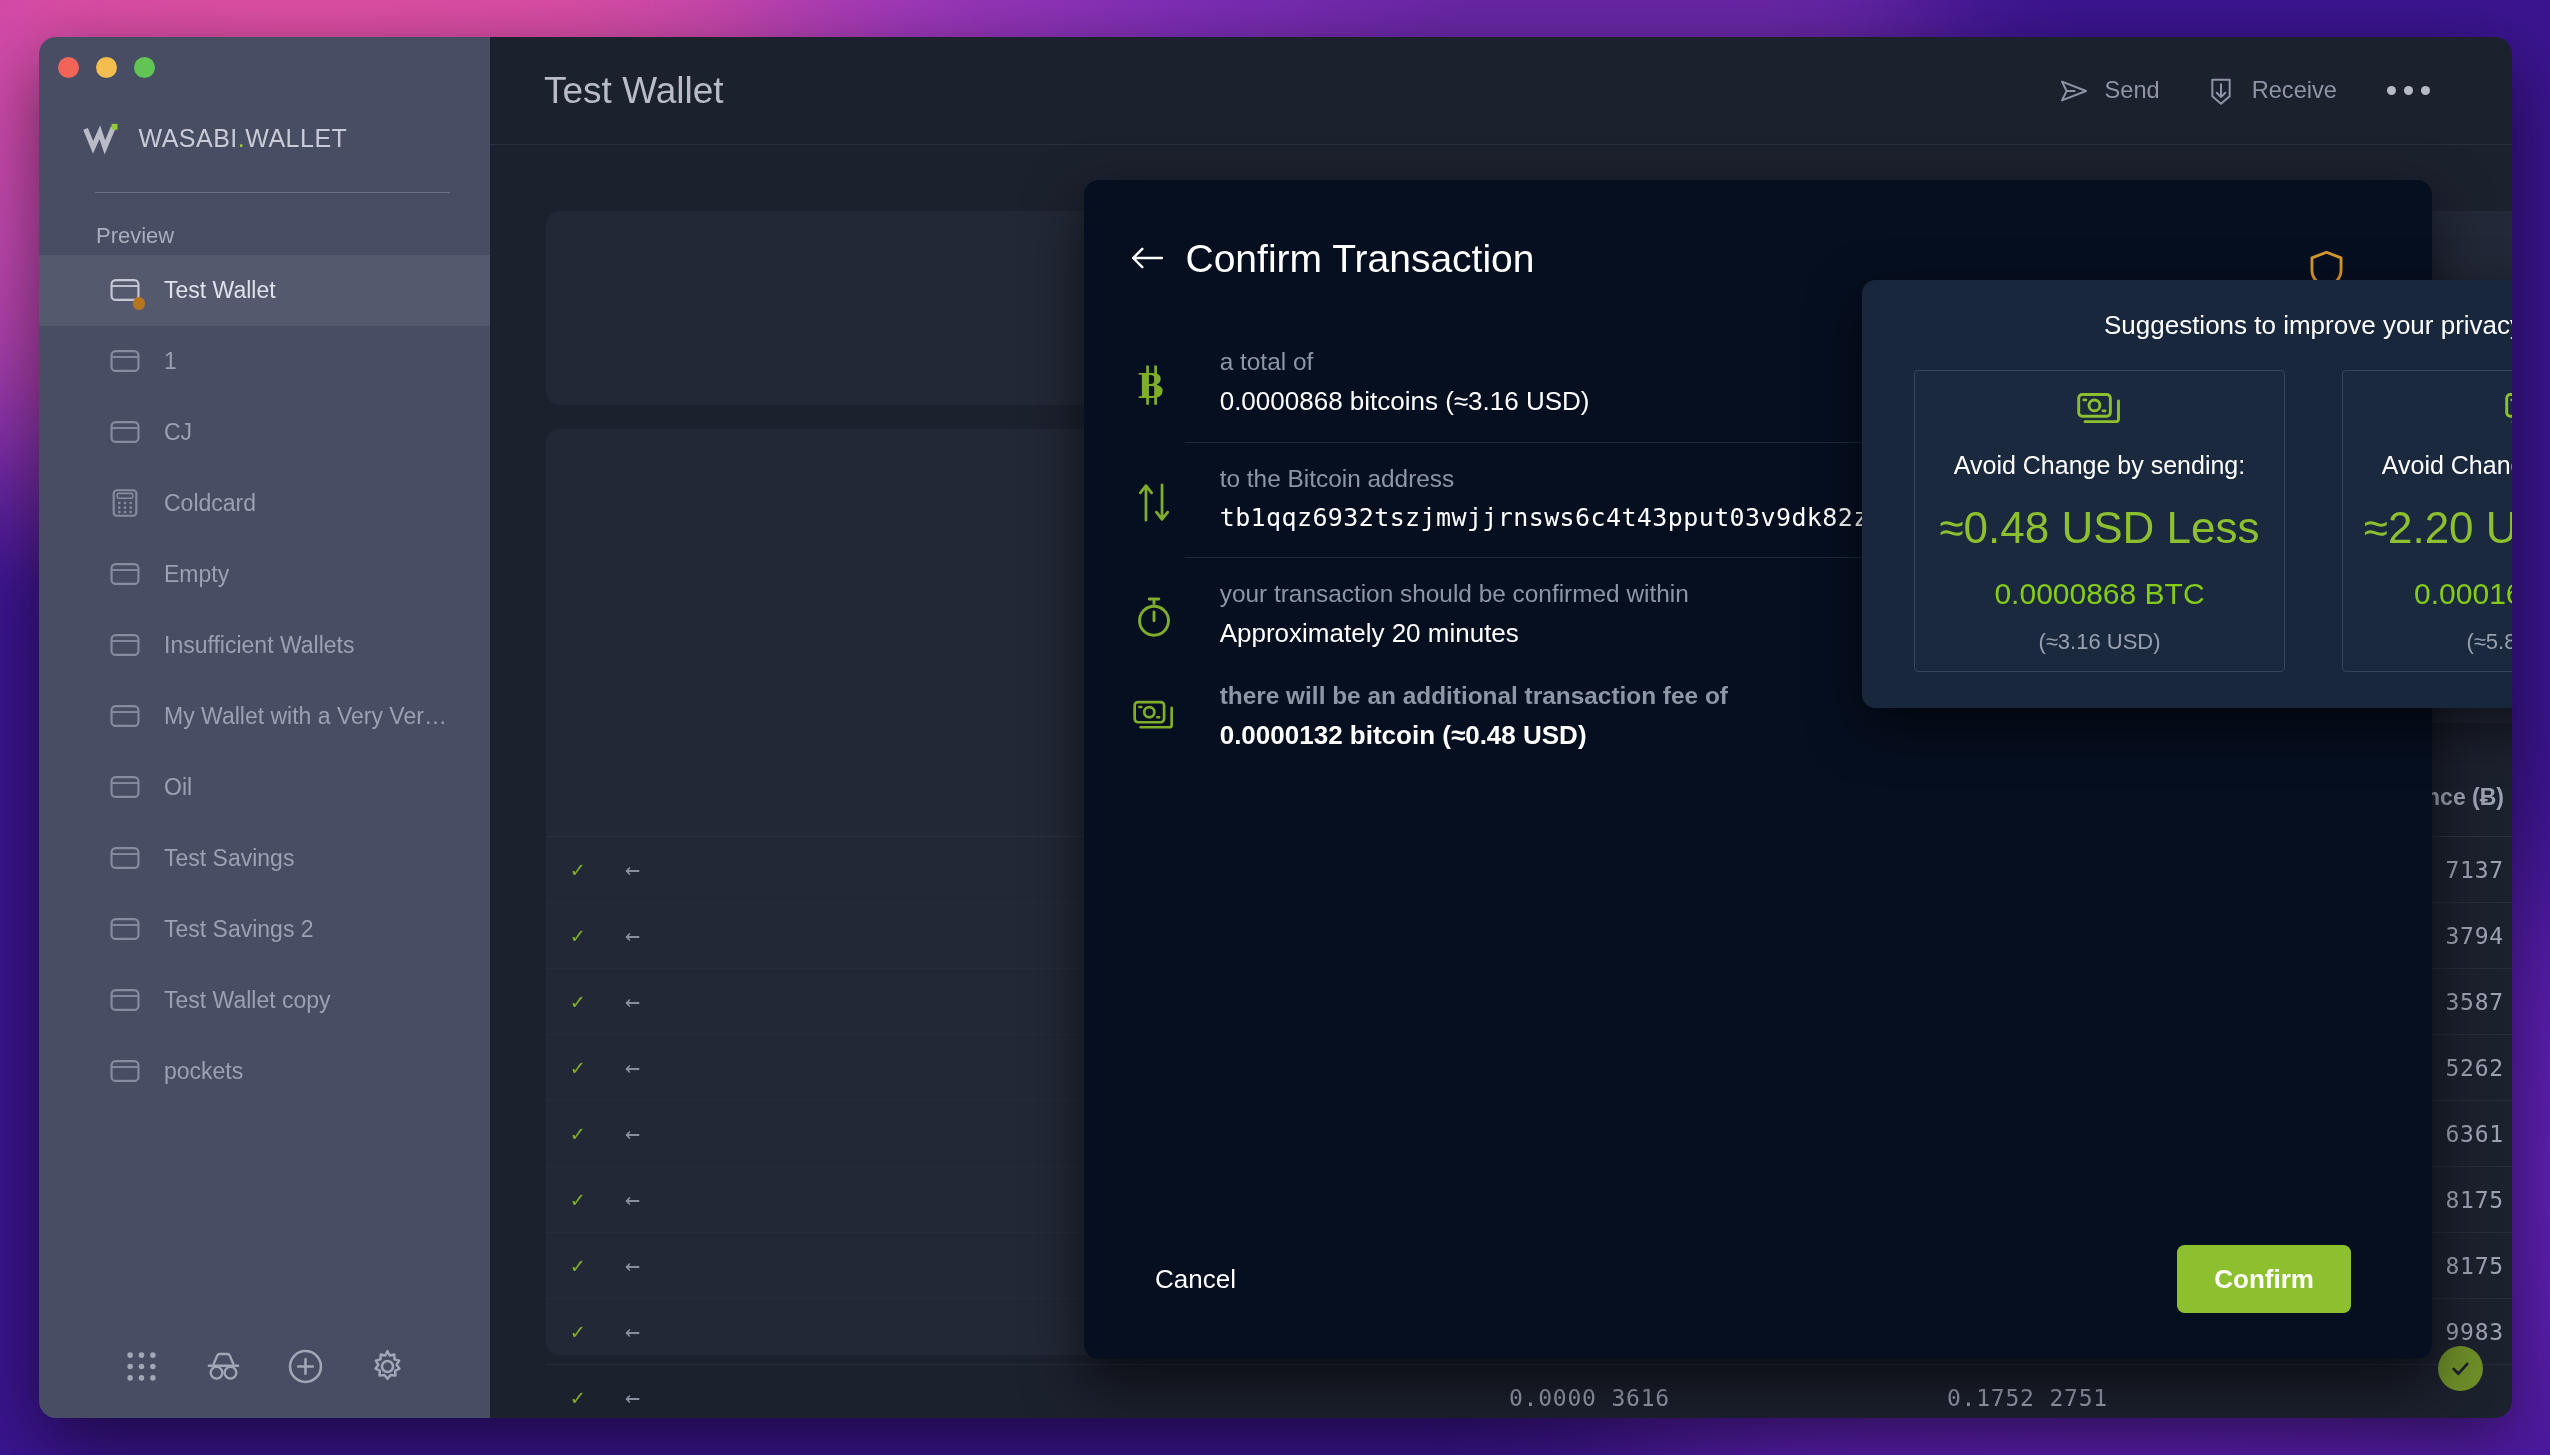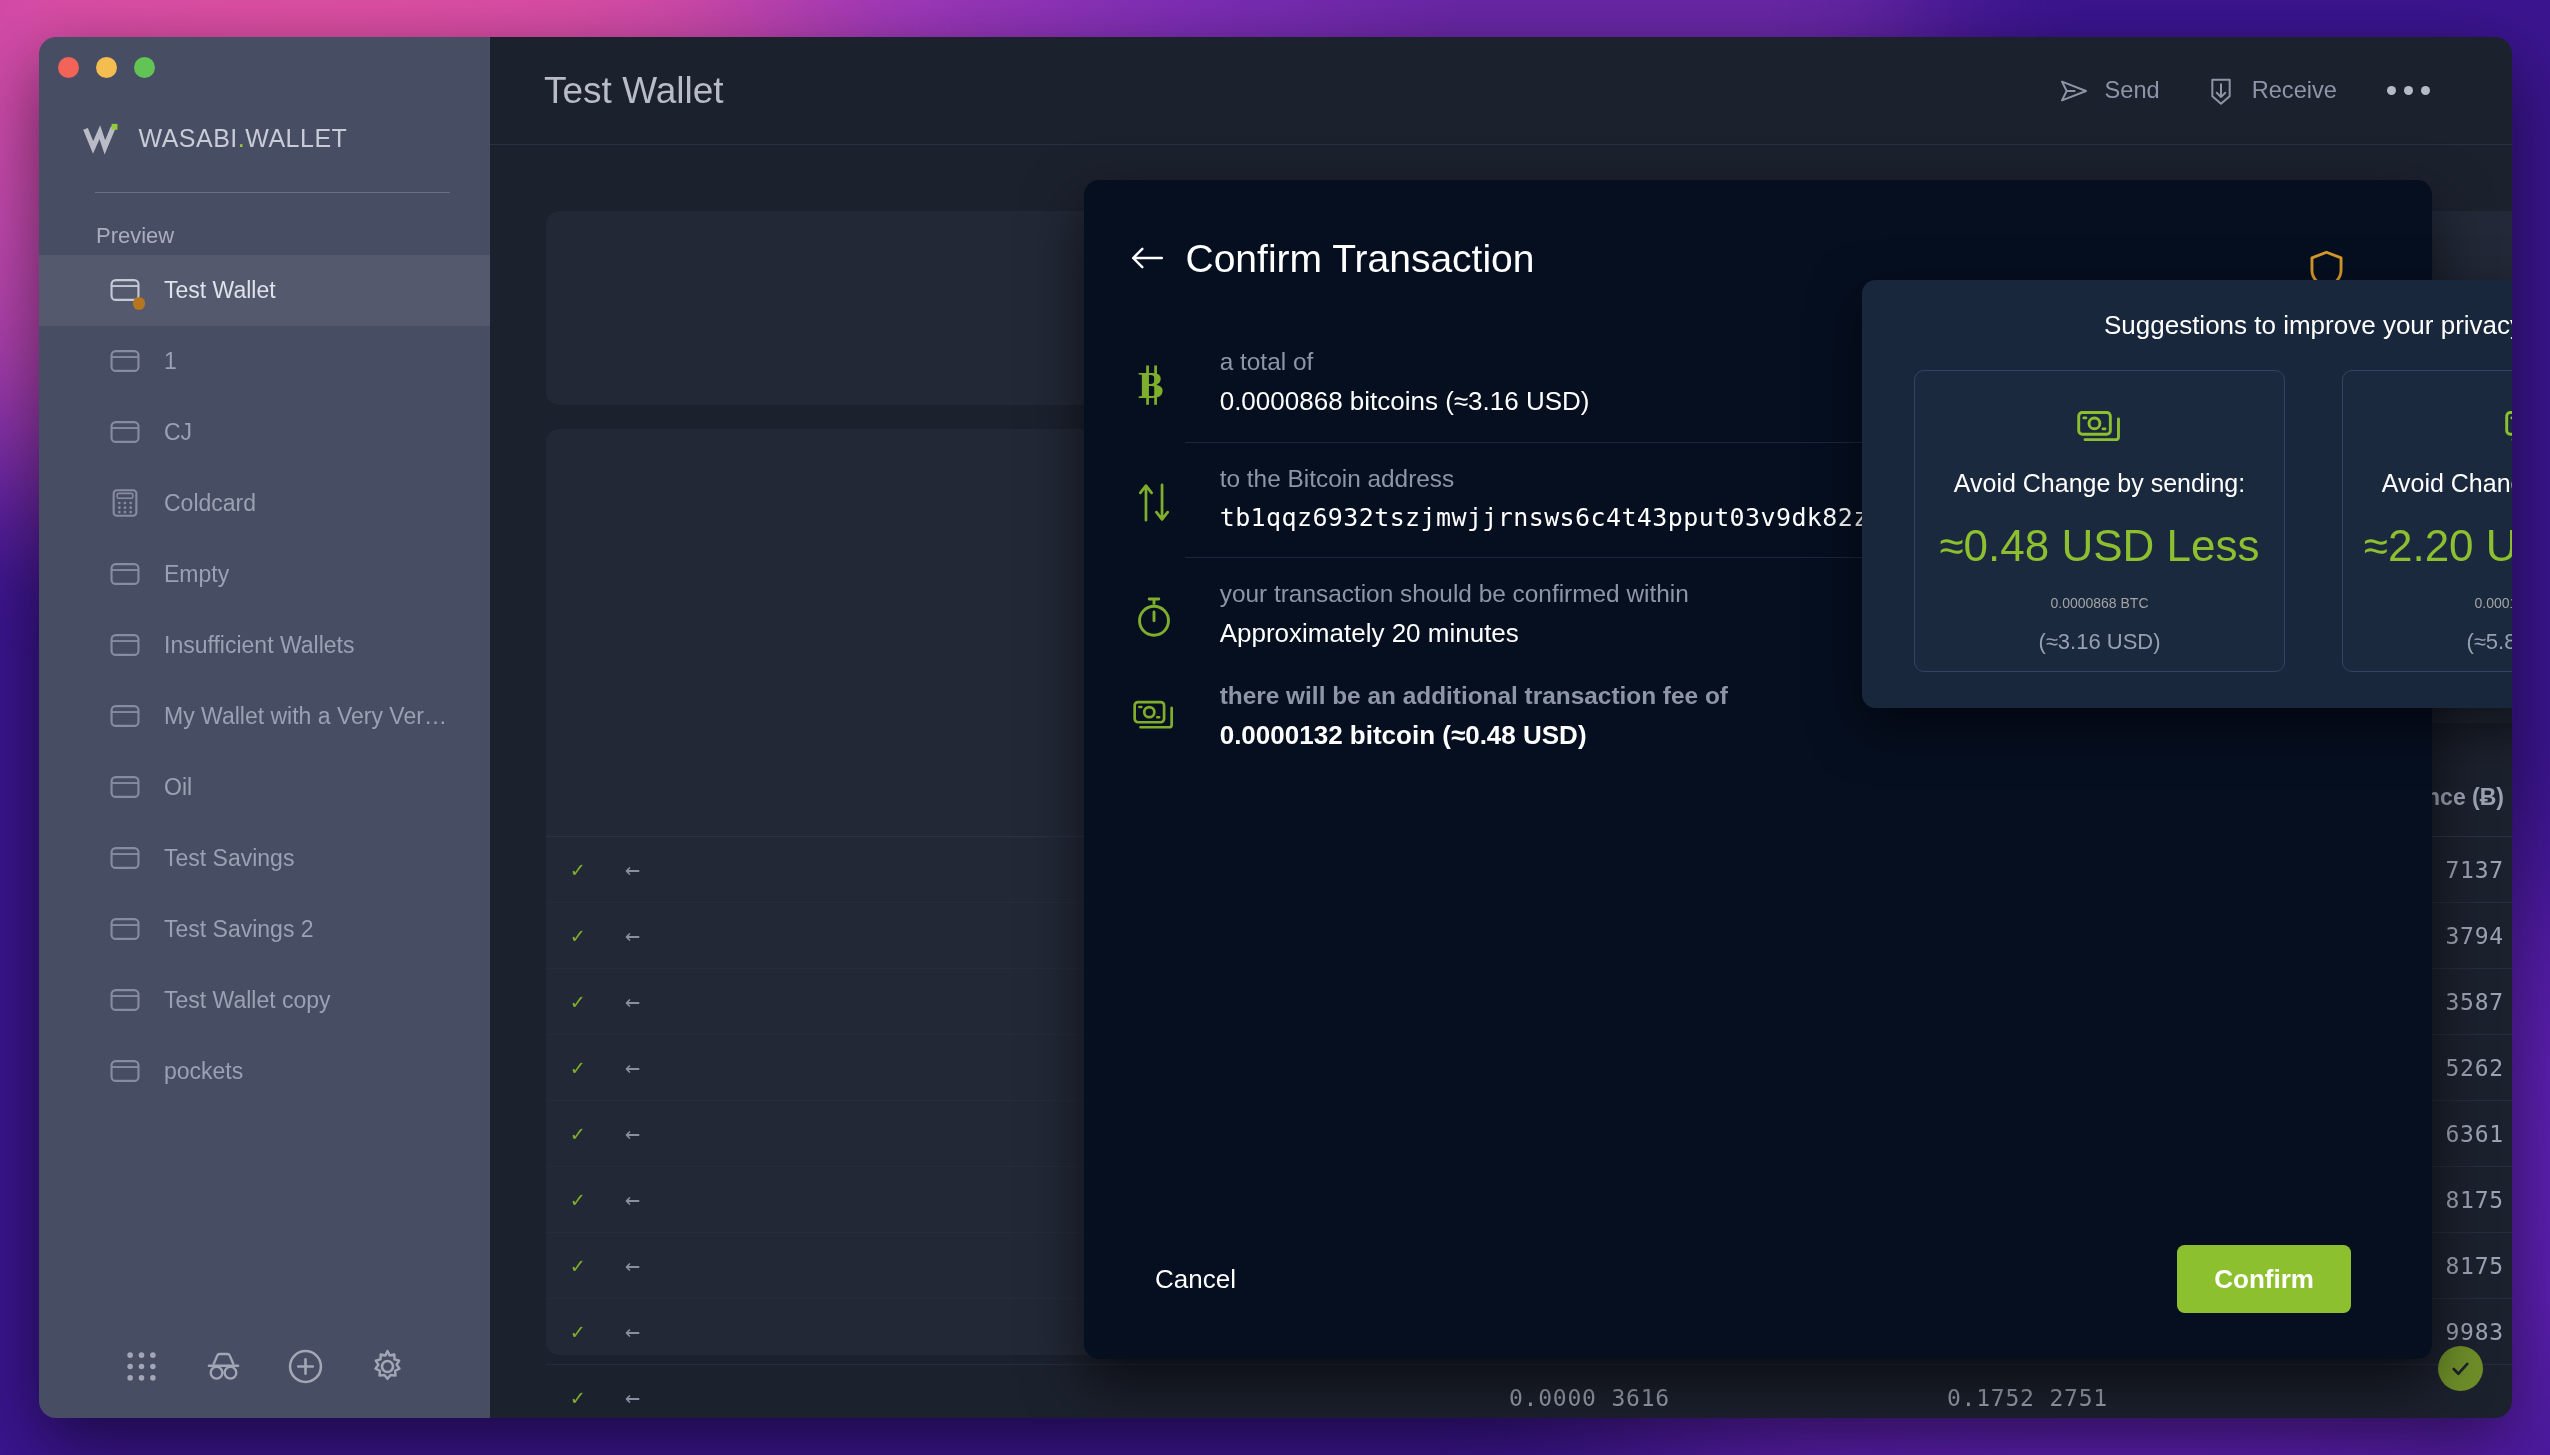--- a/index.html
+++ b/index.html
@@ -247,29 +247,29 @@
     padding: 30px 51px 0 51px;
   }
   #privacy-title {
     text-align: center; color: #ffffff; font-size: 26px;
     margin-bottom: 29px;
   }
   #suggestion-cards { display: flex; gap: 57px; justify-content: center; }
   .sug-card {
     width: 371px; height: 302px;
     border: 0.8px solid #33445e;
-    border-radius: 10px;
+    border-radius: 4px;
     background: rgba(255,255,255,.012);
     display: flex; flex-direction: column; align-items: center;
-    padding-top: 36px; cursor: pointer;
+    padding-top: 18px; cursor: pointer;
   }
   .sug-icon { margin-bottom: 18.5px; }
   .sug-label { color: #ffffff; font-size: 25px; margin-bottom: 23.6px; }
   .sug-amount { color: #8dc02f; font-size: 44px; margin-bottom: 23.6px; white-space: nowrap; }
-  .sug-btc { color: #a3a3a3; font-size: 14px; margin-bottom: 18.5px; }
+  .sug-btc { color: #84cc16; font-size: 30px; margin-bottom: 18.5px; }
   .sug-usd { color: #98a0b0; font-size: 22px; }
 
   
   #status-badge {
     position: absolute;
     right: 29px; bottom: 27px;
     width: 45px; height: 45px; border-radius: 50%;
     background: #6f8f29;
     display: flex; align-items: center; justify-content: center;
     z-index: 30; cursor: pointer;

